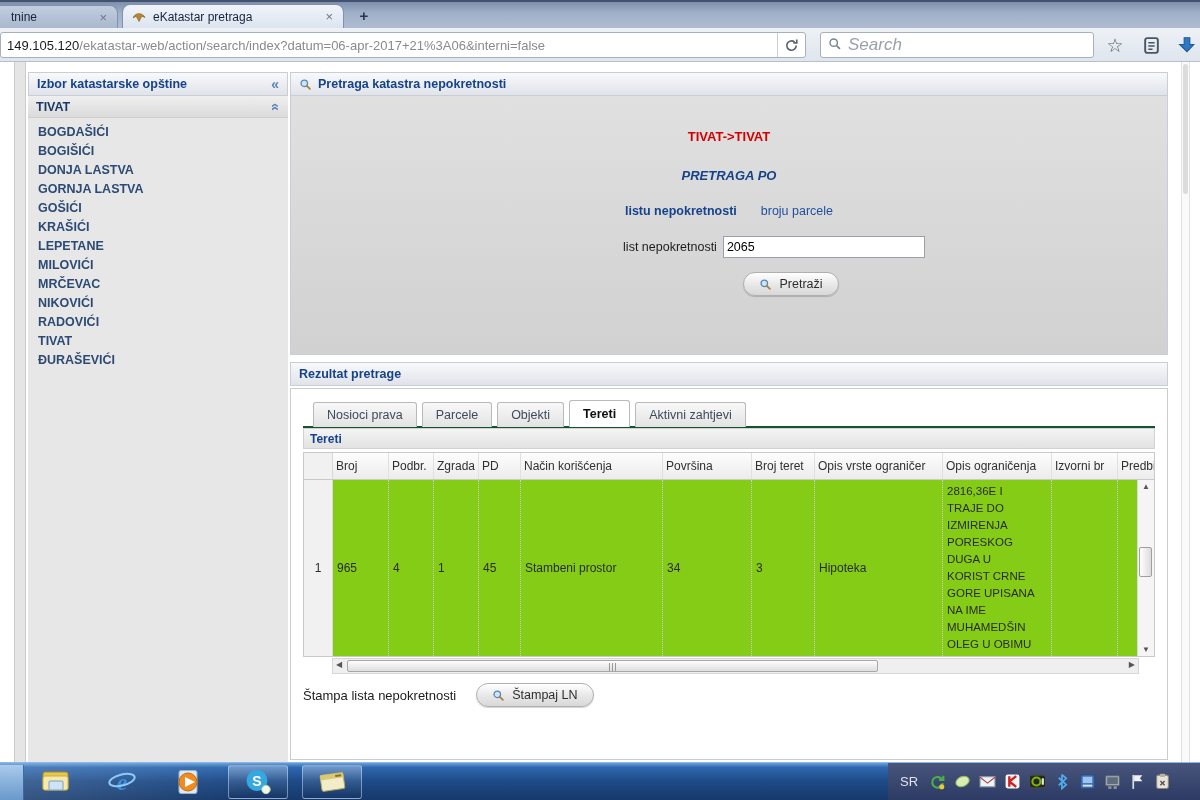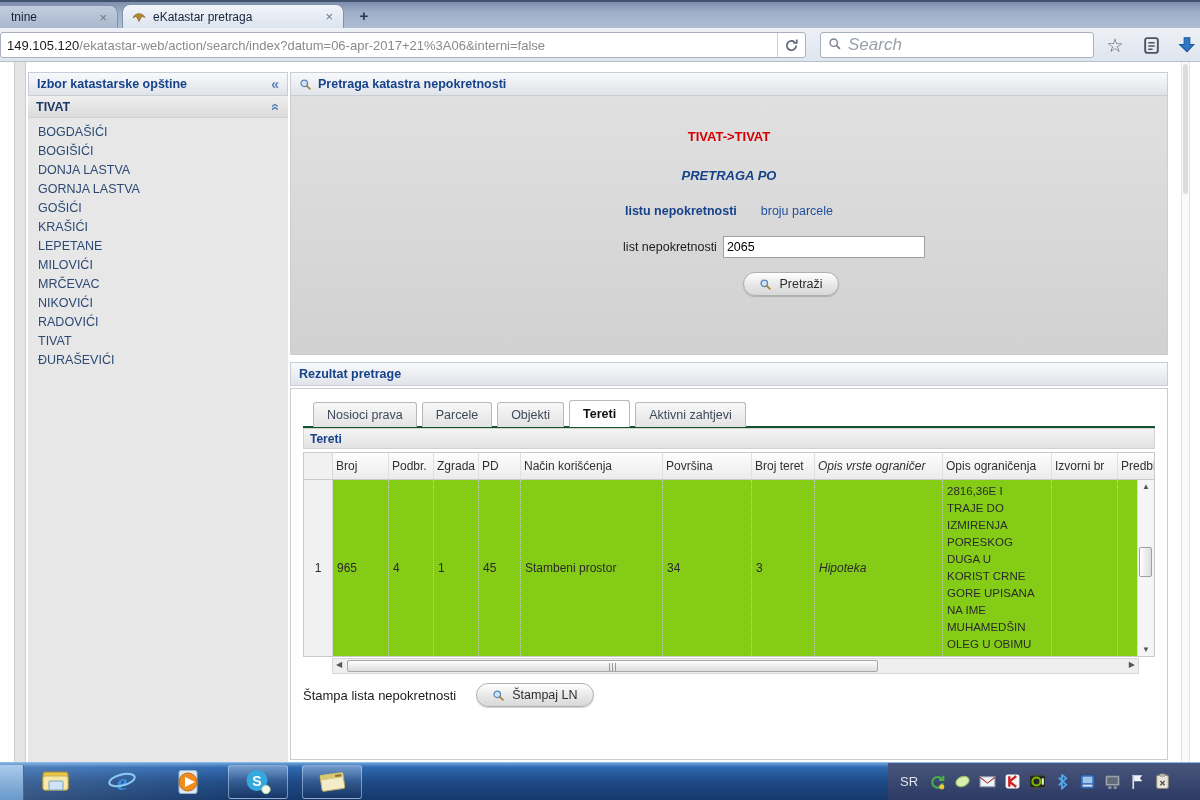--- a/index.html
+++ b/index.html
@@ -48,21 +48,21 @@
     background:linear-gradient(180deg,#f8f9fb,#e0e3e9);border:1px solid #c9cdd5;
     color:#15428b;font-weight:bold;font-size:12.5px;}
 
   
   .sidebar{position:absolute;left:28px;top:72px;width:260px;height:690px;background:#e7e7e7;}
   .collapse-icon{margin-left:auto;color:#5b82b8;font-weight:bold;font-size:14px;}
   .sb-group{height:22px;display:flex;align-items:center;padding:0 8px;
     background:linear-gradient(180deg,#efefef,#dbdbdb);border-bottom:1px solid #cfcfcf;
     font-weight:bold;font-size:12.5px;color:#1d3a66;}
   .chev-up{margin-left:auto;color:#5b82b8;font-weight:bold;font-size:14px;display:inline-block;transform:rotate(90deg);}
-  .sb-list{padding:5px 0 0 10px;}
+  .sb-list{padding:5px 0 0 10px;font-weight:bold;}
   .sb-item{line-height:19px;font-size:12.5px;color:#2c4a73;cursor:pointer;}
 
   
   .main{position:absolute;left:290px;top:72px;width:878px;}
   .main-titlebar{height:24px;}
   .bar-icon{margin-right:6px;display:flex;}
   .search-panel{position:relative;height:259px;background:linear-gradient(180deg,#e0e0e0,#d1d1d1);
     border:1px solid #c9cdd5;border-top:none;}
   .sp-line{position:absolute;left:0;right:0;text-align:center;}
   .sel-line{top:33px;color:#d40000;font-weight:bold;font-size:13px;}
@@ -112,21 +112,21 @@
   .opis-cell{align-items:flex-start !important;white-space:pre-line;line-height:17px;
     padding-top:3px;font-size:11.5px;}
   .grid-row div:nth-of-type(1){width:29px;}
   .grid-row div:nth-of-type(2){width:56px;}
   .grid-row div:nth-of-type(3){width:45px;}
   .grid-row div:nth-of-type(4){width:45px;}
   .grid-row div:nth-of-type(5){width:42px;}
   .grid-row div:nth-of-type(6){width:142px;}
   .grid-row div:nth-of-type(7){width:89px;}
   .grid-row div:nth-of-type(8){width:63px;}
-  .grid-row div:nth-of-type(9){width:128px;font-style:italic;}
+  .grid-row div:nth-of-type(9){width:128px;}
   .grid-row div:nth-of-type(10){width:109px;}
   .grid-row div:nth-of-type(11){width:66px;}
   .grid-row div:nth-of-type(12){width:70px;border-right:none;}
 
   .vscroll{position:absolute;top:27px;right:0;bottom:0;width:17px;background:#f5f5f5;border-left:1px solid #dadada;}
   .vs-arrow{position:absolute;left:0;width:100%;text-align:center;font-size:8px;color:#555;}
   .vs-up{top:2px;} .vs-down{bottom:2px;}
   .vs-thumb{position:absolute;top:38%;left:1px;width:13px;height:30px;border:1px solid #9f9f9f;
     border-radius:2px;background:linear-gradient(90deg,#fefefe,#dcdcdc);}
 

